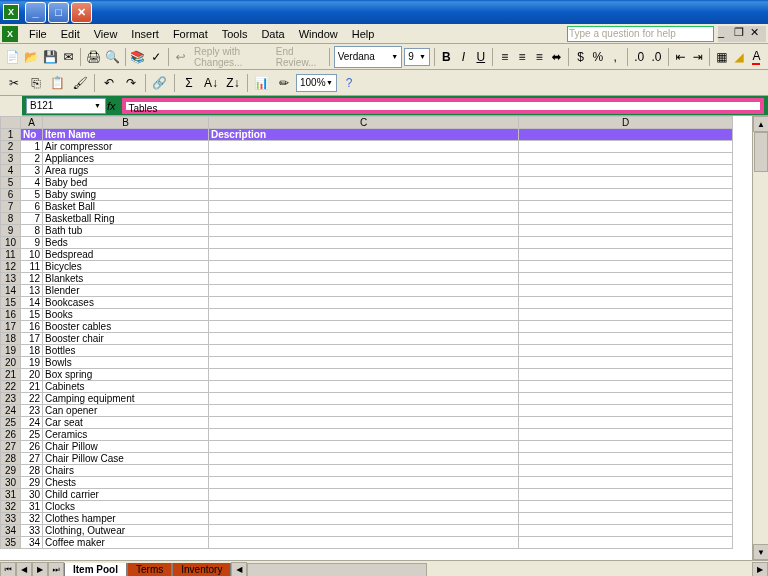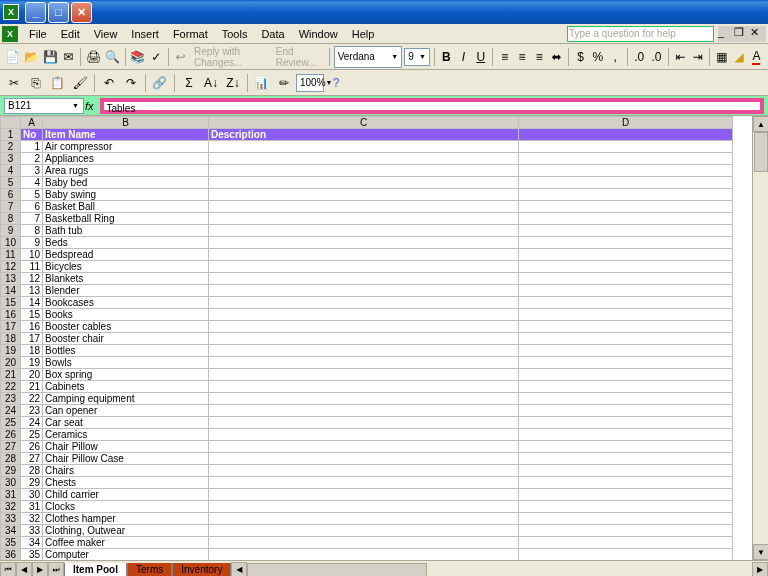--- a/index.html
+++ b/index.html
@@ -21,23 +21,23 @@
 .toolbar { background: #ece9d8; height: 26px; display: flex; align-items: center; padding: 0 4px; gap: 2px; border-bottom: 1px solid #aca899; }
 .tb-btn { width: 20px; height: 20px; border: 1px solid transparent; display: flex; align-items: center; justify-content: center; cursor: pointer; font-size: 12px; }
 .tb-btn.disabled { opacity: 0.4; cursor: default; }
 .tb-sep { width: 1px; height: 18px; background: #aca899; margin: 0 2px; }
 .tb-text { font-size: 10px; color: #aca899; padding: 0 4px; }
 .font-select { width: 90px; height: 18px; border: 1px solid #7f9db9; background: #fff; font-size: 10px; padding: 10px 3px; display: flex; align-items: center; justify-content: space-between; }
 .size-select { width: 32px; height: 18px; border: 1px solid #7f9db9; background: #fff; font-size: 10px; padding: 1px 3px; display: flex; align-items: center; justify-content: space-between; }
 .caret { font-size: 7px; color: #000; }
 
 .toolbar2 { background: #ece9d8; height: 26px; display: flex; align-items: center; padding: 0 4px; gap: 2px; border-bottom: 1px solid #aca899; }
-.zoom-box { width: 28px; height: 18px; border: 1px solid #7f9db9; background: #fff; font-size: 10px; padding: 1px 3px; display: flex; align-items: center; justify-content: space-between; }
-
-.formula-bar { background: #86efac; height: 20px; display: flex; align-items: center; padding: 0 4px; border-bottom: 1px solid #aca899; }
+.zoom-box { width: 41px; height: 18px; border: 1px solid #7f9db9; background: #fff; font-size: 10px; padding: 1px 3px; display: flex; align-items: center; justify-content: space-between; }
+
+.formula-bar { background: #15803d; height: 20px; display: flex; align-items: center; padding: 0 4px; border-bottom: 1px solid #aca899; margin-left: 22px; }
 .name-box { width: 80px; height: 16px; border: 1px solid #7f9db9; background: #fff; font-size: 10px; padding: 1px 3px; display: flex; align-items: center; }
 .fx-icon { margin: 0 6px; font-style: italic; font-size: 11px; }
 .formula-input { flex: 1; height: 16px; background: #fff; border: 4px solid #ec4899; padding: 1px 3px; font-size: 10px; }
 
 .sheet-area { position: relative; background: #fff; height: 444px; display: flex; }
 .grid-wrap { flex: 1; overflow: hidden; position: relative; }
 .grid { border-collapse: collapse; table-layout: fixed; }
 .grid th, .grid td { border: 1px solid #c0c0c0; height: 11px; font-size: 10px; padding: 0 2px; text-align: left; font-weight: normal; white-space: nowrap; overflow: hidden; }
 .grid th { background: #d4d0c8; text-align: center; font-weight: normal; }
 .grid .row-hdr { background: #d4d0c8; text-align: center; width: 20px; }
@@ -429,27 +429,20 @@
             <td class="col-c"></td>
             <td class="col-d"></td>
           </tr>
           <tr>
             <th class="row-hdr">35</th>
             <td class="col-no num">34</td>
             <td class="col-b">Coffee maker</td>
             <td class="col-c"></td>
             <td class="col-d"></td>
           </tr>
-          <tr>
-            <th class="row-hdr">36</th>
-            <td class="col-no num">35</td>
-            <td class="col-b">Computer</td>
-            <td class="col-c"></td>
-            <td class="col-d"></td>
-          </tr>
         </tbody>
     </table>
   </div>
   <div class="vsb">
     <div class="arrow">▲</div>
     <div class="thumb"></div>
     <div class="arrow" style="position:absolute;bottom:0">▼</div>
   </div>
 </div>
 

